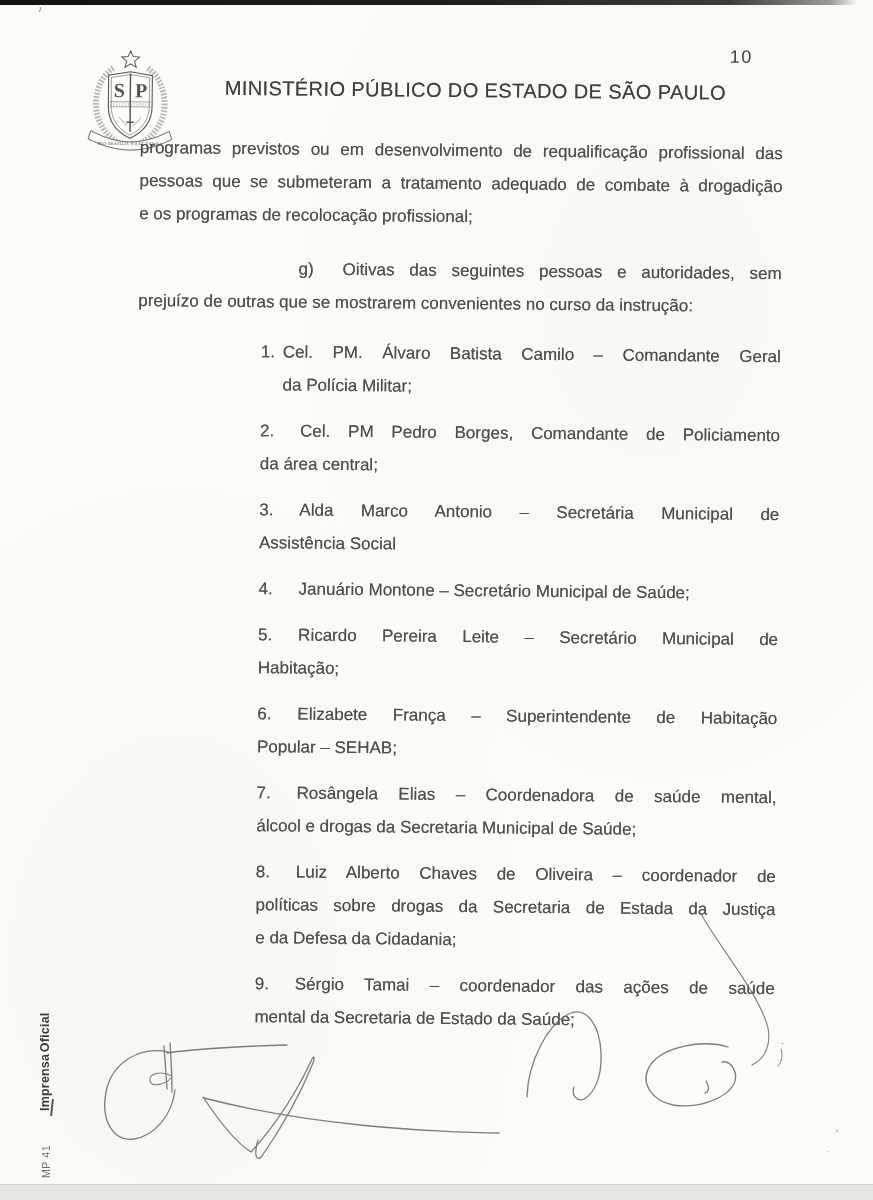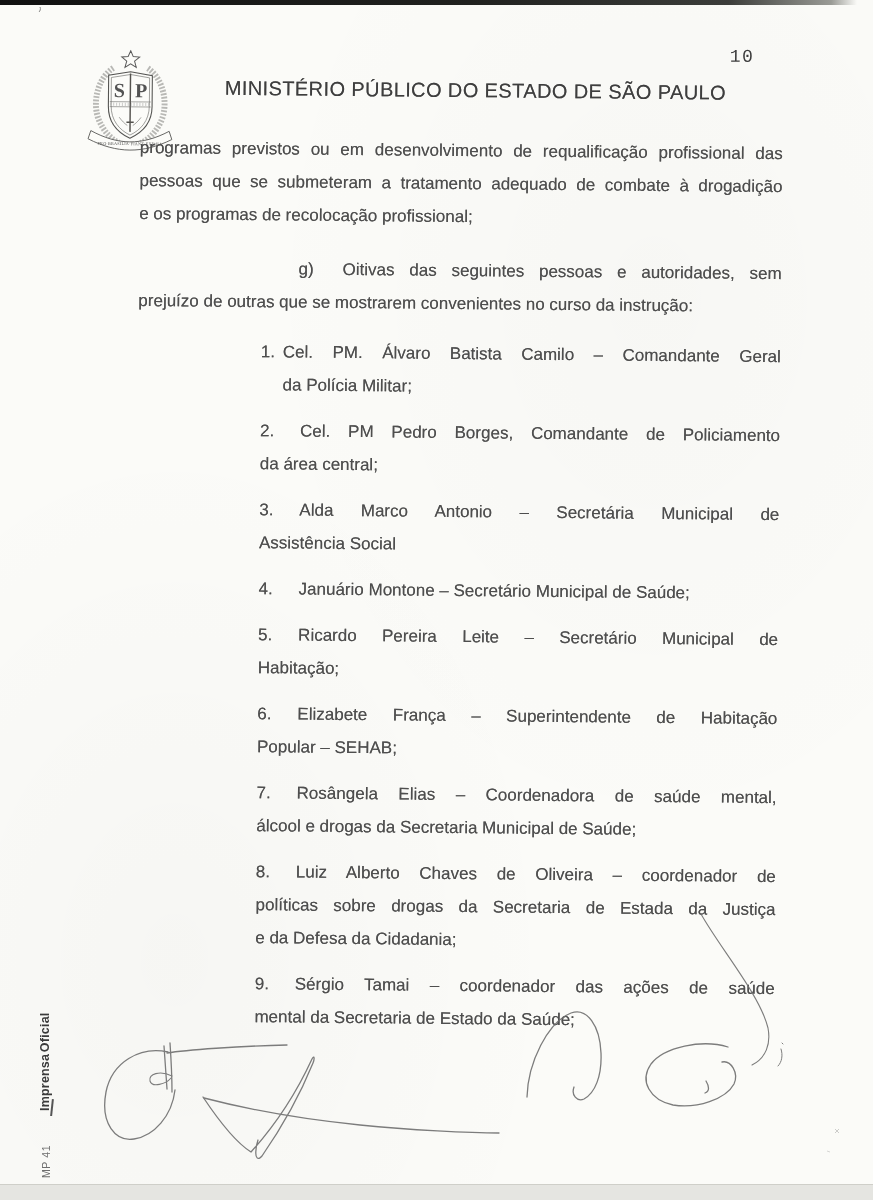--- a/index.html
+++ b/index.html
@@ -16,21 +16,21 @@
   
   .edge-top{position:absolute;left:0;top:0;width:857px;height:5px;
     background:linear-gradient(to right,#111 0%,#20211f 55%,#3c3d3a 85%,#9a9b96 97%,transparent 100%);}
   .edge-left{position:absolute;left:0;top:0;width:11px;height:1200px;
     background:linear-gradient(to right,#fdfdfb 0px,#fdfdfb 1px,#17181 1px,#1b1c1a 2px,#33352f 5px,rgba(90,95,86,.35) 7px,rgba(120,124,115,.12) 9px,transparent 11px);}
   .edge-bottom{position:absolute;left:0;top:1184px;width:873px;height:16px;
     background:#e5e5e1;border-top:1px solid #cfcfc9;}
   
   .tilt{position:absolute;left:0;top:0;width:873px;height:1200px;
     transform:rotate(0.55deg);transform-origin:140px 130px;}
-  .pagenum{position:absolute;left:729px;top:41px;font-family:Liberation Mono, monospace;
+  .pagenum{position:absolute;left:729px;top:41px;font-family:Liberation Sans, sans-serif;
     font-size:18px;color:#3d3d3d;letter-spacing:1.5px;text-align:center;}
   .org-title{position:absolute;left:160px;top:76px;width:630px;text-align:center;
     font-size:20px;letter-spacing:.4px;color:#3e3e3e;white-space:nowrap;
     text-shadow:0 0 .4px rgba(70,70,70,.7);}
   .emblem{position:absolute;left:84px;top:50px;width:92px;height:102px;}
   
   .textbody{position:absolute;left:140px;top:131px;width:643px;
     font-size:17px;line-height:33px;color:#4e4e4e;
     text-shadow:0 0 .45px rgba(78,78,78,.75);}
   .line{height:33px;overflow:hidden;}

